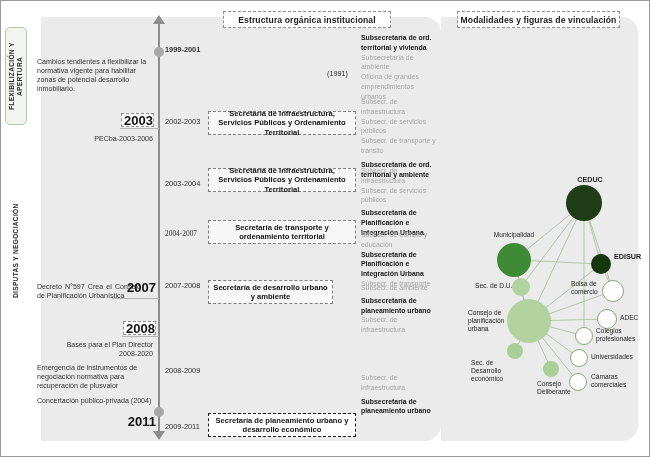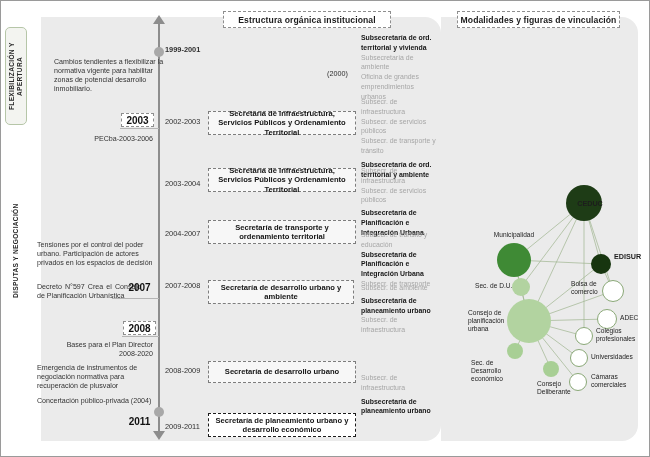--- a/index.html
+++ b/index.html
@@ -47,22 +47,22 @@
   .axis-dot{position:absolute;width:10px;height:10px;border-radius:50%;background:#a8a8a8;left:153px;}
 
   
   .txt{position:absolute;color:#2c2c2c;line-height:1.28;box-sizing:border-box;}
   .narrative{font-size:7.1px;color:#333;}
   .period{position:absolute;font-size:7.4px;color:#303030;}
   .period.bold{font-weight:bold;}
 
   
   .yearchip{
-    position:absolute;font-size:10px;font-weight:bold;color:#111;
-    background:#ffffff;display:flex;align-items:center;justify-content:center;
+    position:absolute;font-size:13px;font-weight:bold;color:#111;
+    background:#ffffff;display:flex;align-items:center;justify-content:flex-end;
     box-sizing:border-box;
   }
   .yearchip.dashed{border:1px dashed #8e8e8e;}
   .yearchip.plain{border:none;background:transparent;}
 
   
   .hline{position:absolute;height:1px;background:#b5b5b5;}
 
   
   .sbox{
@@ -108,31 +108,28 @@
   <div class="vlabel plain" style="left:4px;top:150px;width:22px;height:200px;">
     <span>DISPUTAS Y NEGOCIACIÓN</span>
   </div>
 
   <div class="axis-arrow-top"></div>
   <div class="axis"></div>
   <div class="axis-arrow"></div>
   <div class="axis-dot" style="top:46px;"></div>
   <div class="axis-dot" style="top:406px;"></div>
 
-  <div class="txt narrative" style="left:36px;top:57px;width:116px;margin-left:17px;">
+  <div class="txt narrative" style="left:36px;top:57px;width:116px;">
     <span>Cambios tendientes a flexibilizar la normativa vigente para habilitar zonas de potencial desarrollo inmobiliario.</span>
   </div>
 
   <div class="txt narrative" style="left:60px;top:134px;width:92px;text-align:right;">
     <span>PECba-2003-2006</span>
   </div>
 
-  <div class="txt narrative" style="left:36px;top:240px;width:118px;">
-    <span>Tensiones por el control del poder urbano. Participación de actores privados en los espacios de decisión</span>
-  </div>
 
   <div class="txt narrative" style="left:36px;top:282px;width:104px;text-align:justify;">
     <span>Decreto N°597 Crea el Consejo de Planificación Urbanística</span>
   </div>
 
   <div class="txt narrative" style="left:60px;top:340px;width:92px;text-align:right;">
     <span>Bases para el Plan Director 2008-2020</span>
   </div>
 
   <div class="txt narrative" style="left:36px;top:363px;width:118px;">
@@ -164,56 +161,53 @@
 
   <div class="period bold" style="left:164px;top:44px;">
     <span>1999-2001</span>
   </div>
   <div class="period" style="left:164px;top:116px;">
     <span>2002-2003</span>
   </div>
   <div class="period" style="left:164px;top:178px;">
     <span>2003-2004</span>
   </div>
-  <div class="period" style="left:164px;top:228px;">
+  <div class="period" style="left:164px;top:228px;font-family:Liberation Serif, serif;">
     <span>2004-2007</span>
   </div>
   <div class="period" style="left:164px;top:280px;text-align:right;">
     <span>2007-2008</span>
   </div>
   <div class="period" style="left:164px;top:365px;">
     <span>2008-2009</span>
   </div>
   <div class="period" style="left:164px;top:421px;">
     <span>2009-2011</span>
   </div>
 
   <div class="yearnote" style="left:326px;top:68px;">
-    <span>(2000)</span>
+    <span>(1991)</span>
   </div>
 
   <div class="sbox" style="left:207px;top:110px;width:148px;height:24px;">
     <span>Secretaría de Infraestructura, Servicios Públicos y Ordenamiento Territorial</span>
   </div>
 
   <div class="sbox" style="left:207px;top:167px;width:148px;height:24px;">
     <span>Secretaría de Infraestructura, Servicios Públicos y Ordenamiento Territorial</span>
   </div>
 
   <div class="sbox" style="left:207px;top:219px;width:148px;height:24px;">
     <span>Secretaría de transporte y ordenamiento territorial</span>
   </div>
 
-  <div class="sbox" style="left:207px;top:279px;width:146px;height:24px;">
+  <div class="sbox" style="left:207px;top:279px;width:125px;height:24px;">
     <span>Secretaría de desarrollo urbano y ambiente</span>
   </div>
 
-  <div class="sbox" style="left:207px;top:360px;width:148px;height:22px;">
-    <span>Secretaría de desarrollo urbano</span>
-  </div>
 
   <div class="sbox strong" style="left:207px;top:412px;width:148px;height:24px;">
     <span>Secretaría de planeamiento urbano y desarrollo económico</span>
   </div>
 
   <div class="subs" style="left:360px;top:32px;width:78px;">
     <div class="on">Subsecretaría de ord. territorial y vivienda</div>
     <div class="off">Subsecretaría de ambiente</div>
     <div class="off">Oficina de grandes emprendimientos urbanos</div>
   </div>
@@ -278,21 +272,21 @@
         <div class="node" style="left: 71px; top: 127px; width: 18px; height: 18px; background: rgb(178, 211, 160); border: none;"></div>
         <div class="node" style="left: 66px; top: 192px; width: 16px; height: 16px; background: rgb(168, 207, 149); border: none;"></div>
         <div class="node" style="left: 102px; top: 210px; width: 16px; height: 16px; background: rgb(168, 207, 149); border: none;"></div>
         <div class="node" style="left: 161px; top: 129px; width: 22px; height: 22px; background: rgb(255, 255, 255); border: 1px solid rgb(138, 168, 119);"></div>
         <div class="node" style="left: 156px; top: 158px; width: 20px; height: 20px; background: rgb(255, 255, 255); border: 1px solid rgb(138, 168, 119);"></div>
         <div class="node" style="left: 134px; top: 176px; width: 18px; height: 18px; background: rgb(255, 255, 255); border: 1px solid rgb(138, 168, 119);"></div>
         <div class="node" style="left: 129px; top: 198px; width: 18px; height: 18px; background: rgb(255, 255, 255); border: 1px solid rgb(138, 168, 119);"></div>
         <div class="node" style="left: 128px; top: 222px; width: 18px; height: 18px; background: rgb(255, 255, 255); border: 1px solid rgb(138, 168, 119);"></div>
       </div>
     <div id="net-labels">
-        <div class="nlabel b" style="left: 126px; top: 24px; width: 46px; text-align: center; margin-top: 24px;">CEDUC</div>
+        <div class="nlabel b" style="left: 126px; top: 24px; width: 46px; text-align: center;">CEDUC</div>
         <div class="nlabel b" style="left: 173px; top: 101px; width: 44px; text-align: left;">EDISUR</div>
         <div class="nlabel" style="left: 40px; top: 80px; width: 66px; text-align: center;">Municipalidad</div>
         <div class="nlabel" style="left: 27px; top: 158px; width: 40px; text-align: left;">Consejo de planificación urbana</div>
         <div class="nlabel" style="left: 34px; top: 131px; width: 44px; text-align: left;">Sec. de D.U.</div>
         <div class="nlabel" style="left: 30px; top: 208px; width: 42px; text-align: left;">Sec. de Desarrollo económico</div>
         <div class="nlabel" style="left: 96px; top: 229px; width: 48px; text-align: left;">Consejo Deliberante</div>
         <div class="nlabel" style="left: 130px; top: 129px; width: 36px; text-align: left;">Bolsa de comercio</div>
         <div class="nlabel" style="left: 179px; top: 163px; width: 30px; text-align: left;">ADEC</div>
         <div class="nlabel" style="left: 155px; top: 176px; width: 54px; text-align: left;">Colegios profesionales</div>
         <div class="nlabel" style="left: 150px; top: 202px; width: 56px; text-align: left;">Universidades</div>

